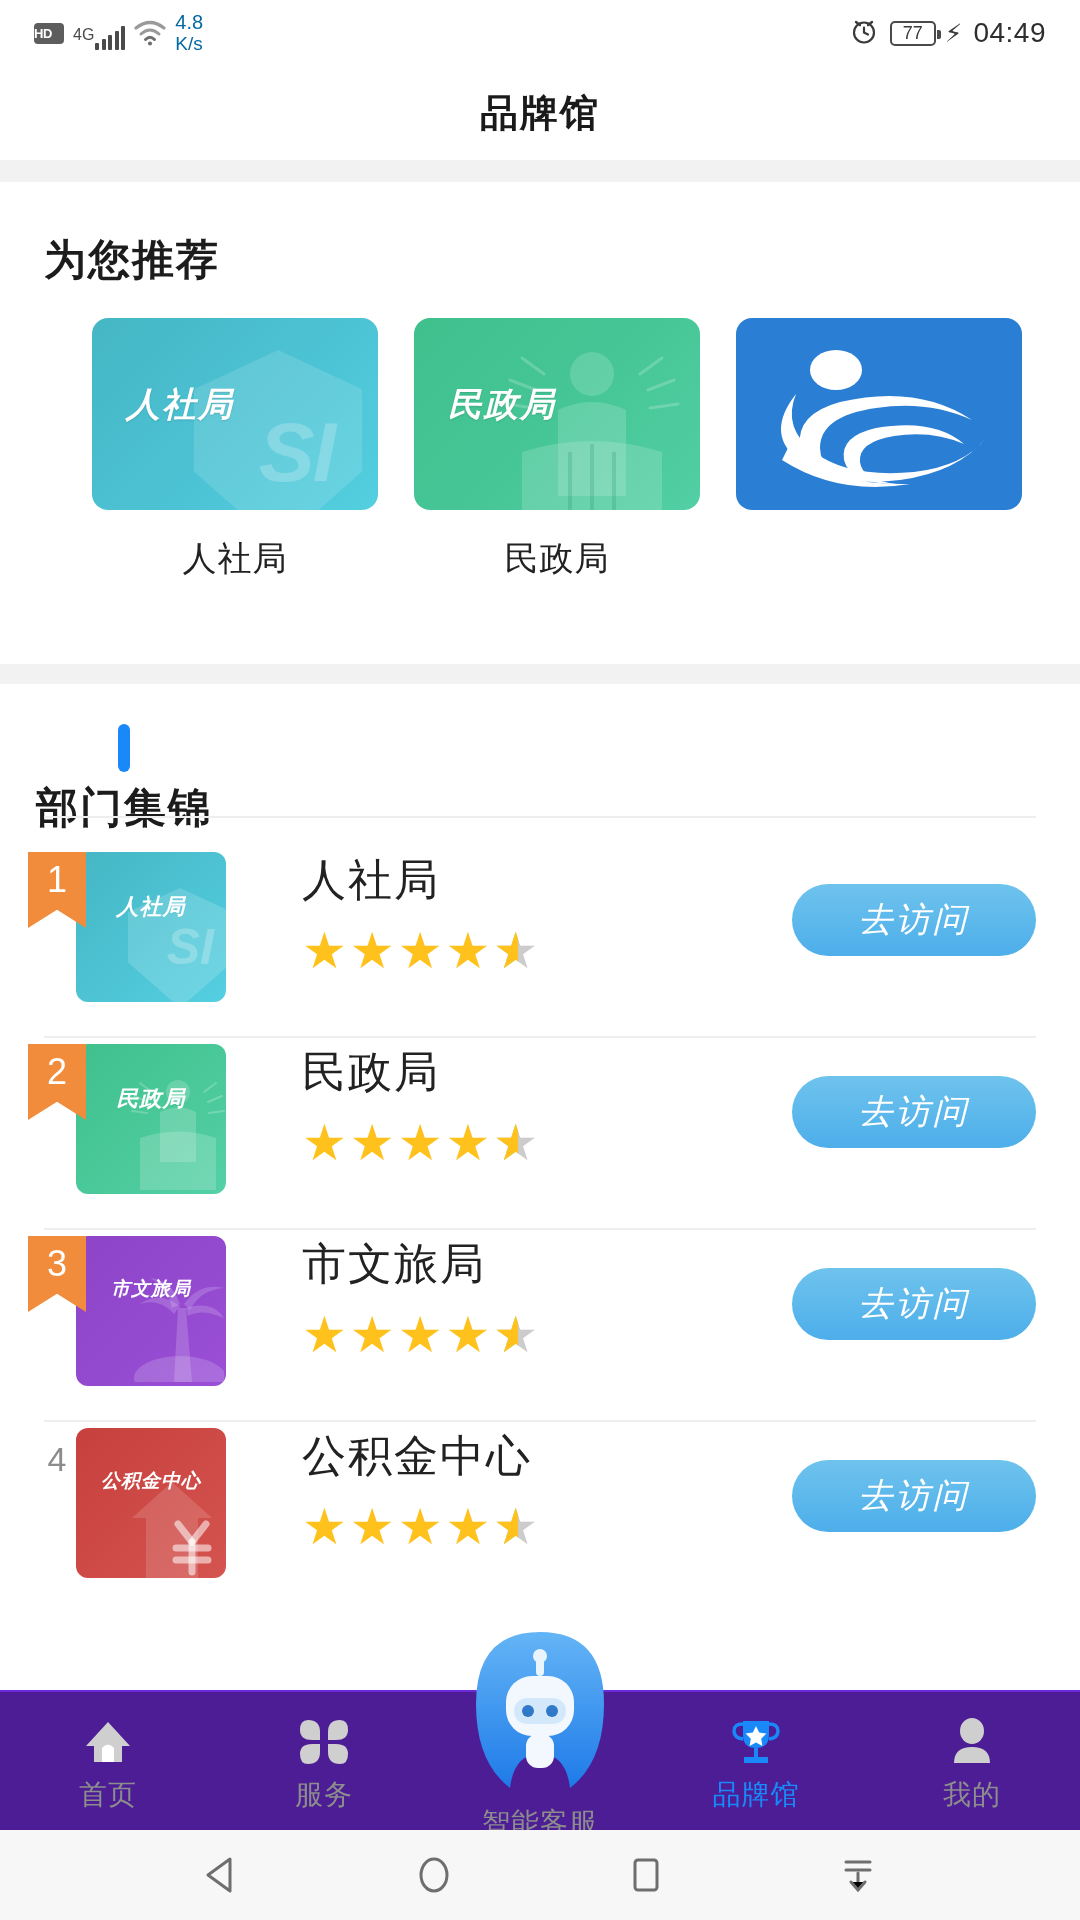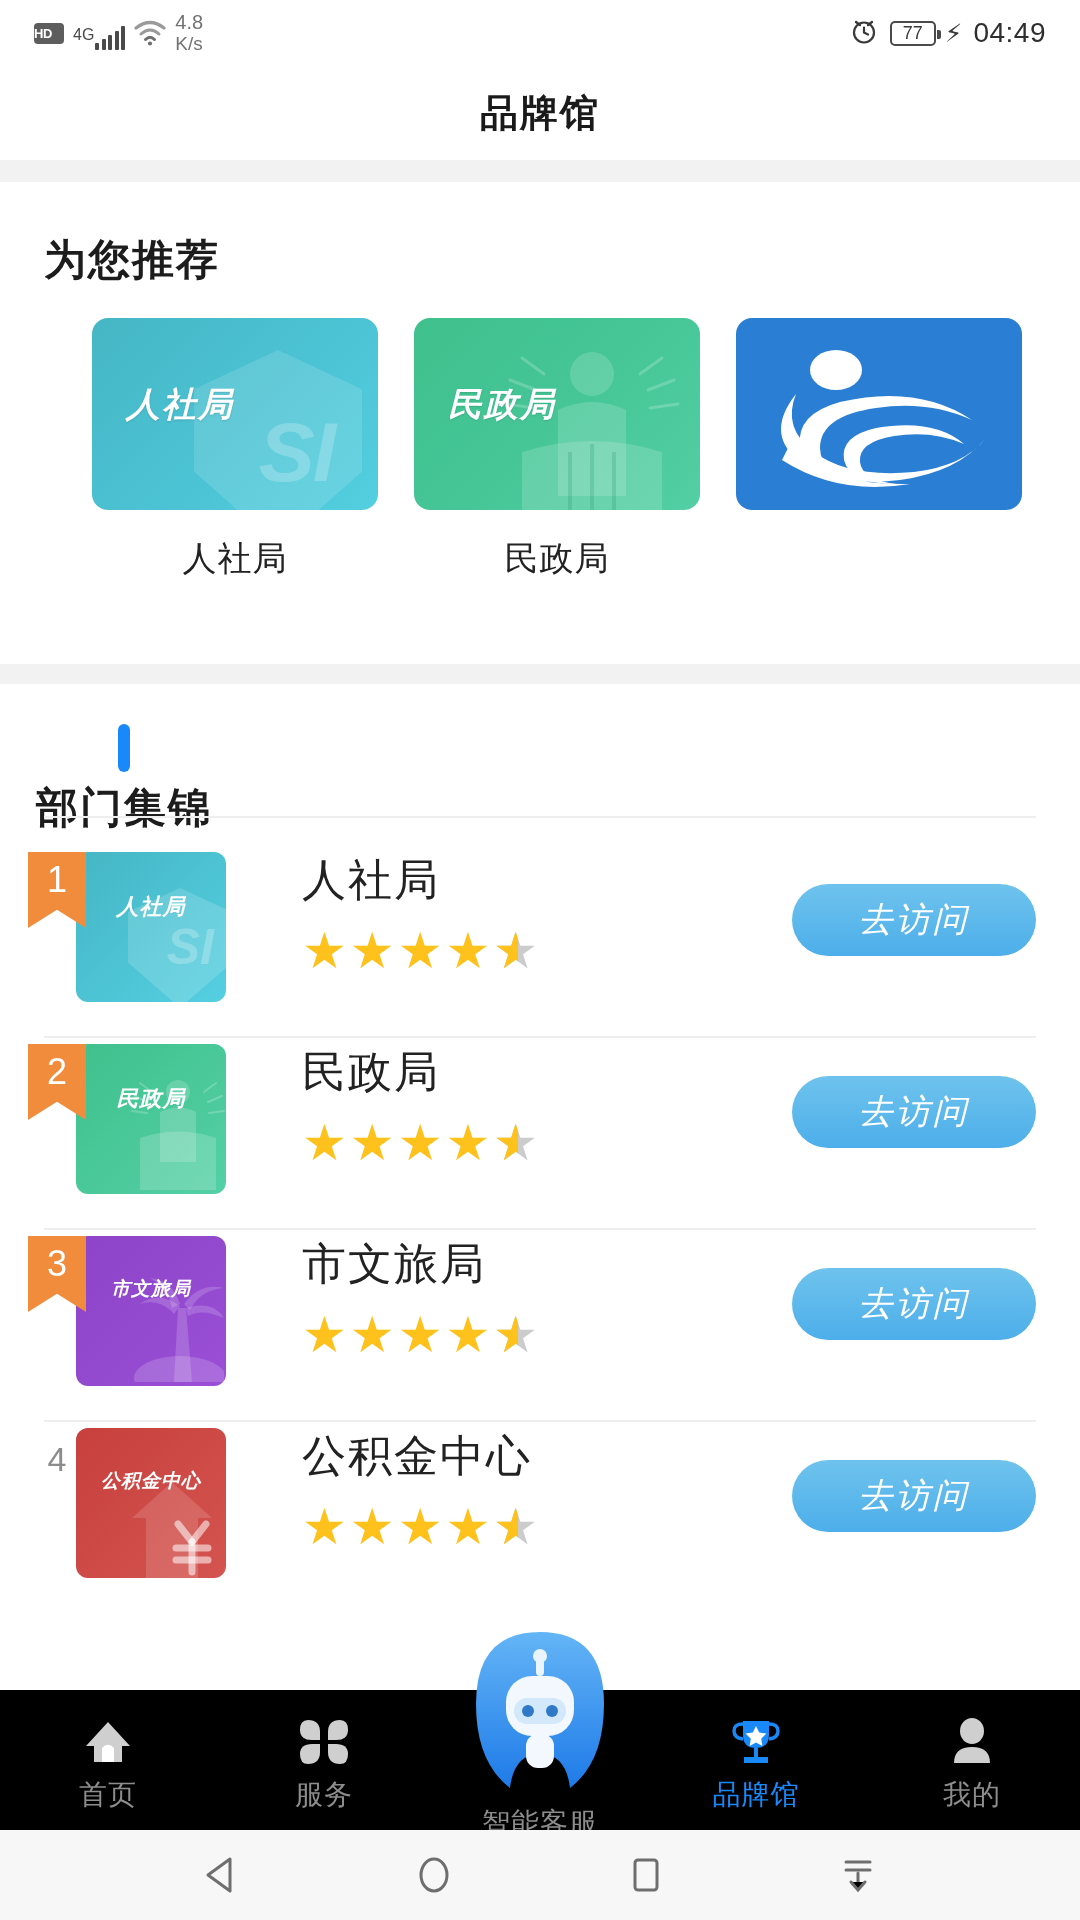--- a/index.html
+++ b/index.html
@@ -29,21 +29,21 @@
   .net-4g .g-label { font-size:16px; color:#4a4a4a; line-height:13px; position:relative; top:-9px;margin-top:20px; }
   .bars { display:flex; align-items:flex-end; gap:2.5px; height:25px; }
   .bars i { width:4px; background:#4a4a4a; display:block; border-radius:1px; }
   .bars i:nth-child(1){height:7px}
   .bars i:nth-child(2){height:11px}
   .bars i:nth-child(3){height:15px}
   .bars i:nth-child(4){height:19px}
   .bars i:nth-child(5){height:24px}
   .wifi-ic { width:32px; height:26px; position:relative; }
   .speed {
-    font-size:20px; color:#737373; line-height:21px; text-align:left;
+    font-size:20px; color:#0369a1; line-height:21px; text-align:left;
     min-width:46px;
   }
   .speed .s2 { font-size:19px; display:block; }
   .batt {
     width:46px; height:25px; border:2.5px solid #4a4a4a; border-radius:5px;
     position:relative; display:flex; align-items:center; justify-content:center;
   }
   .batt:after {
     content:""; position:absolute; right:-7px; top:7px;
     width:4px; height:9px; background:#4a4a4a; border-radius:0 2px 2px 0;
@@ -173,21 +173,21 @@
     border-radius:40px; background:linear-gradient(180deg,#6ec3ed 0%,#4daeea 100%);
     color:#ffffff; font-size:34px; letter-spacing:3px;
     display:flex; align-items:center; justify-content:center; border:none;
     font-family:"Liberation Sans", sans-serif;
     font-style:italic;
   }
 
   
   .tabbar {
     position:absolute; bottom:90px; left:0; width:1080px; height:140px;
-    background:#000000; border-top:2px solid #000000; display:flex; z-index:20;
+    background:#4c1d95; border-top:2px solid #6d28d9; display:flex; z-index:20;
   }
   .tab { flex:1; position:relative; display:flex; flex-direction:column;
          align-items:center; justify-content:flex-start; padding-top:22px; }
   .tab .ic { height:56px; display:flex; align-items:center; justify-content:center; }
   .tab .lb { font-size:28px; color:#8d8d8d; margin-top:6px; letter-spacing:1px; }
   .tab.active .lb { color:#1989fa; }
   .mascot {
     position:absolute; top:-62px; left:50%; transform:translateX(-50%);
     width:144px; height:160px; z-index:22;
   }

